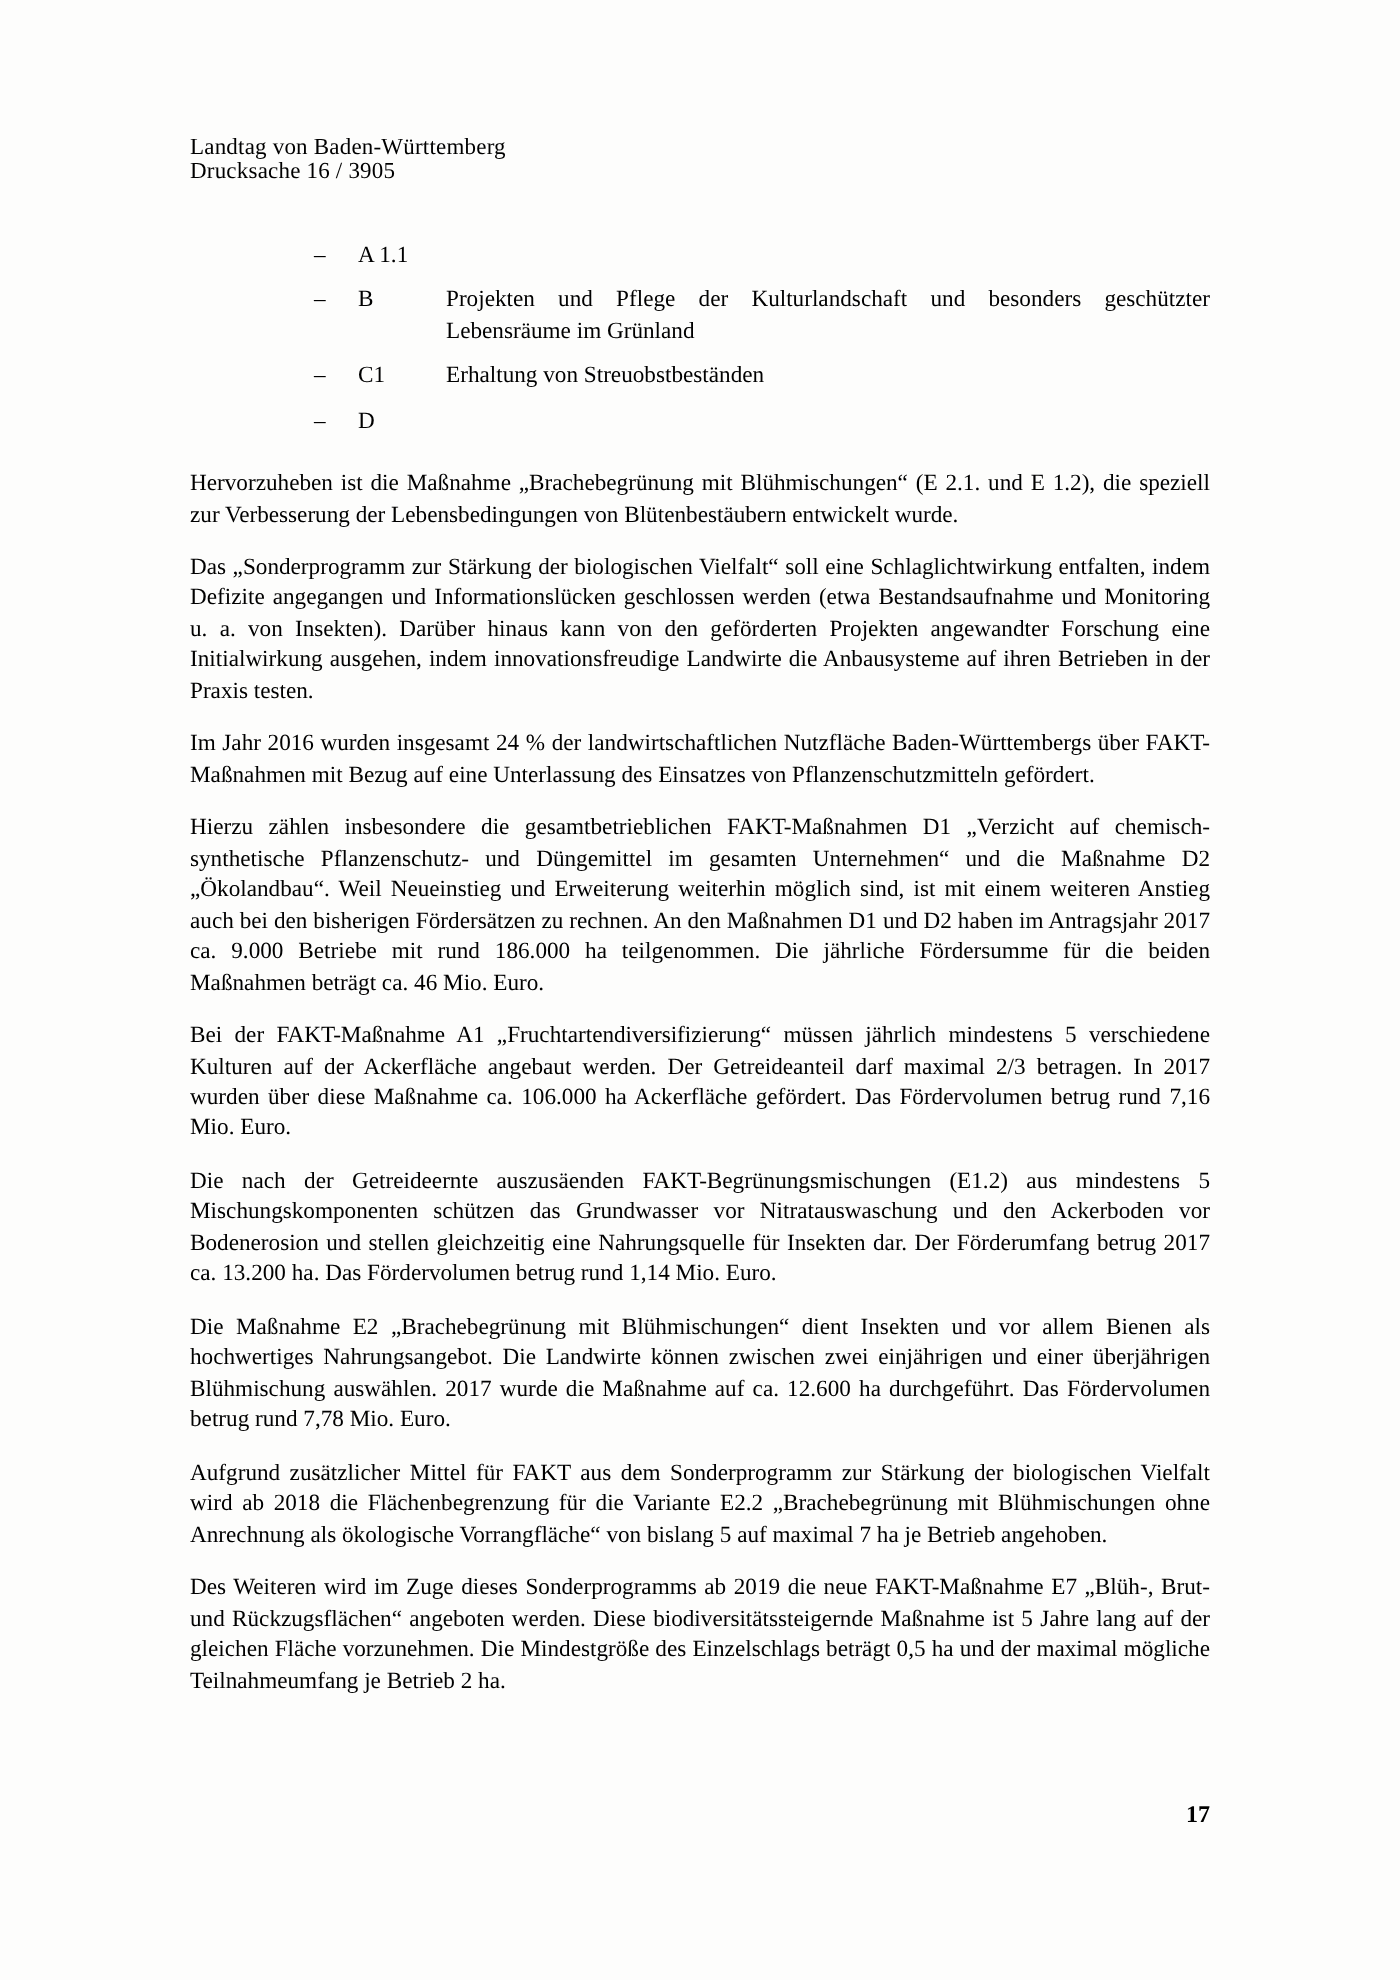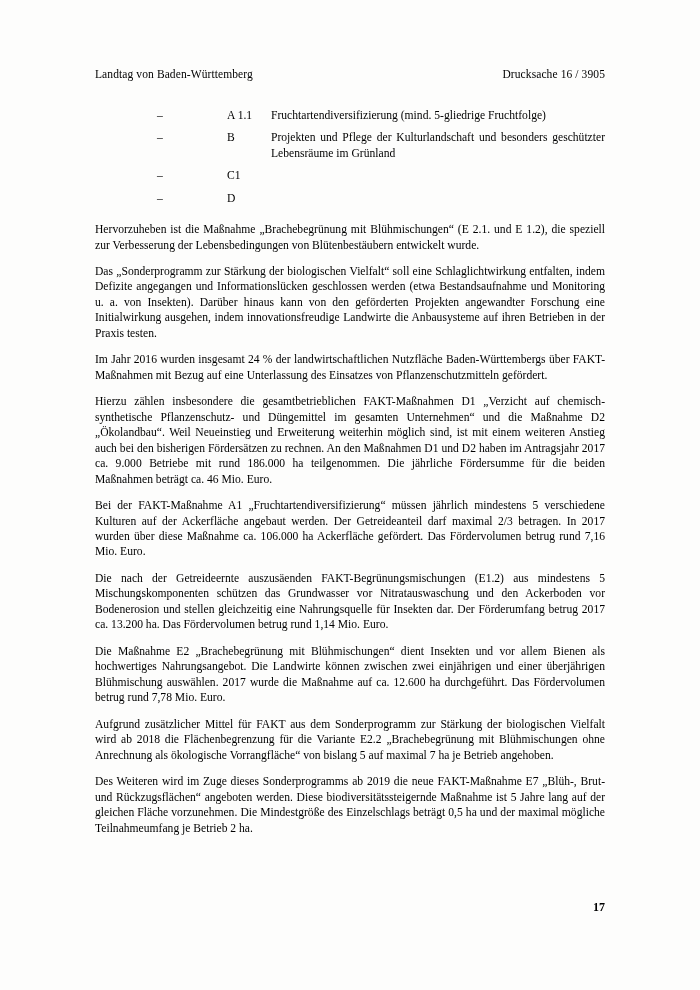--- a/index.html
+++ b/index.html
@@ -29,20 +29,21 @@
     top: 68px;
     width: 510px;
   }
   .header {
     display: flex;
     justify-content: space-between;
     align-items: baseline;
     font-size: 11.5px;
     letter-spacing: 0.1px;
     margin-bottom: 28px;
+    flex-direction: column;
   }
   .header-left { white-space: nowrap; }
   .header-right { white-space: nowrap; }
 
   .bullet-list {
     margin: 0 0 16px 0;
     padding: 0;
     list-style: none;
   }
   .bullet-item {
@@ -54,21 +55,20 @@
   .bullet-dash {
     width: 22px;
     flex: 0 0 22px;
     text-align: left;
     padding-left: 62px;
     box-sizing: content-box;
   }
   .bullet-code {
     width: 44px;
     flex: 0 0 44px;
-    margin-left: 48px;
   }
   .bullet-text {
     flex: 1;
     text-align: justify;
   }
 
   p.para {
     font-size: 11.6px;
     line-height: 1.335;
     text-align: justify;
@@ -93,30 +93,30 @@
 
     <div class="header">
       <span class="header-left">Landtag von Baden-Württemberg</span>
       <span class="header-right">Drucksache 16 / 3905</span>
     </div>
 
     <ul class="bullet-list">
       <li class="bullet-item">
         <span class="bullet-dash">–</span>
         <span class="bullet-code">A 1.1</span>
-        <span class="bullet-text">Fruchtartendiversifizierung (mind. 5-gliedrige Fruchtfolge)</span>
       </li>
       <li class="bullet-item">
         <span class="bullet-dash">–</span>
         <span class="bullet-code">B</span>
         <span class="bullet-text">Projekten und Pflege der Kulturlandschaft und besonders geschützter Lebensräume im Grünland</span>
       </li>
       <li class="bullet-item">
         <span class="bullet-dash">–</span>
         <span class="bullet-code">C1</span>
+        <span class="bullet-text">Erhaltung von Streuobstbeständen</span>
       </li>
       <li class="bullet-item">
         <span class="bullet-dash">–</span>
         <span class="bullet-code">D</span>
       </li>
     </ul>
 
     <p class="para">Hervorzuheben ist die Maßnahme „Brachebegrünung mit Blühmischungen“ (E 2.1. und E 1.2), die speziell zur Verbesserung der Lebensbedingungen von Blütenbestäubern entwickelt wurde.</p>
     <p class="para">Das „Sonderprogramm zur Stärkung der biologischen Vielfalt“ soll eine Schlaglichtwirkung entfalten, indem Defizite angegangen und Informationslücken geschlossen werden (etwa Bestandsaufnahme und Monitoring u. a. von Insekten). Darüber hinaus kann von den geförderten Projekten angewandter Forschung eine Initialwirkung ausgehen, indem innovationsfreudige Landwirte die Anbausysteme auf ihren Betrieben in der Praxis testen.</p>
     <p class="para">Im Jahr 2016 wurden insgesamt 24 % der landwirtschaftlichen Nutzfläche Baden-Württembergs über FAKT-Maßnahmen mit Bezug auf eine Unterlassung des Einsatzes von Pflanzenschutzmitteln gefördert.</p>

